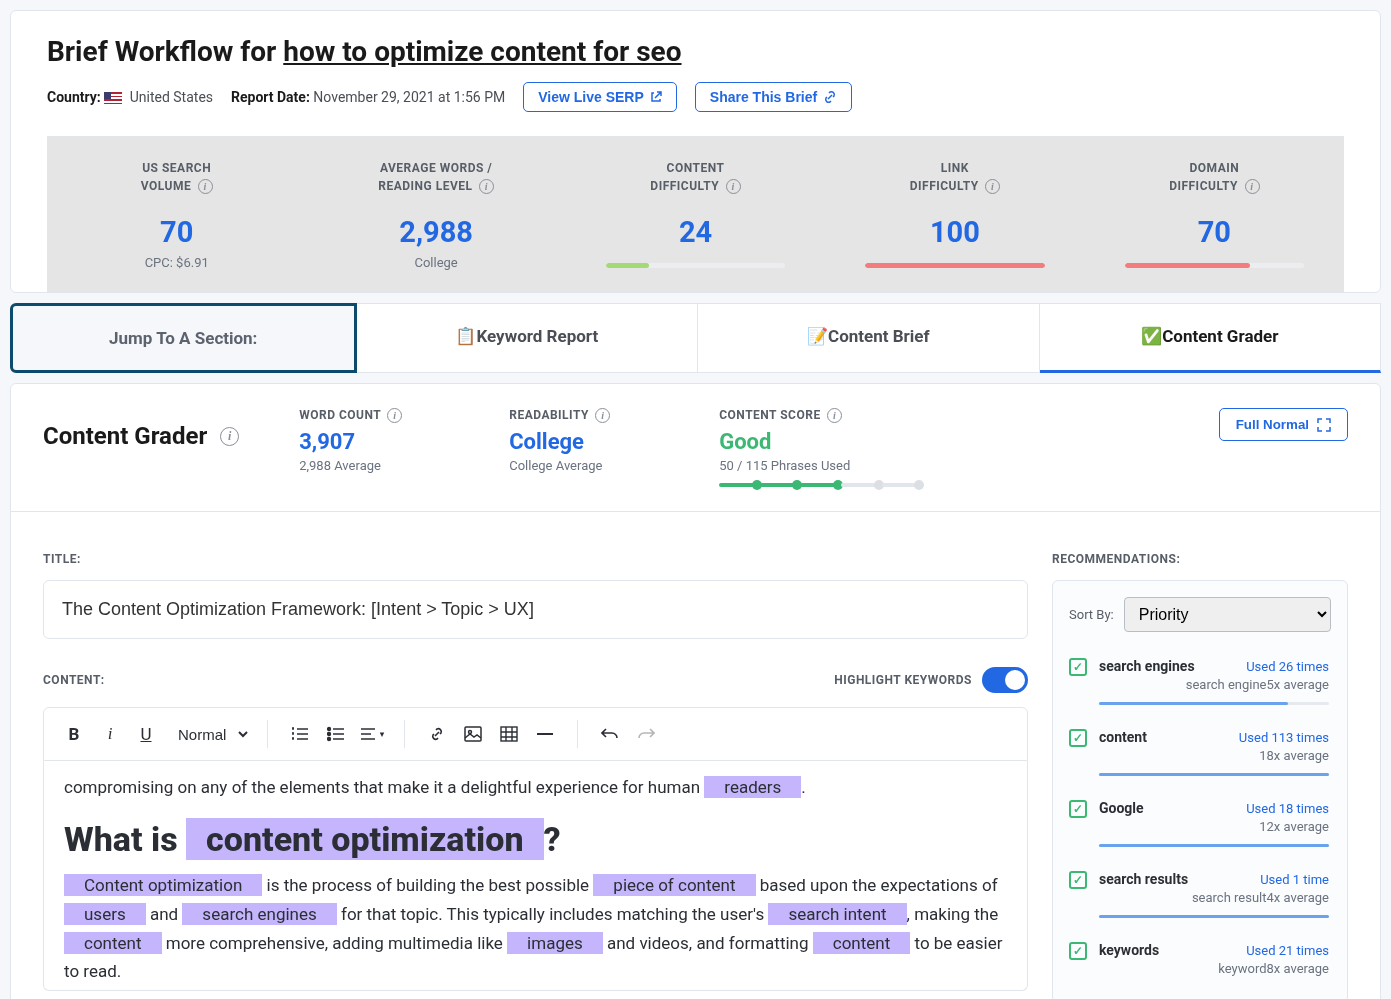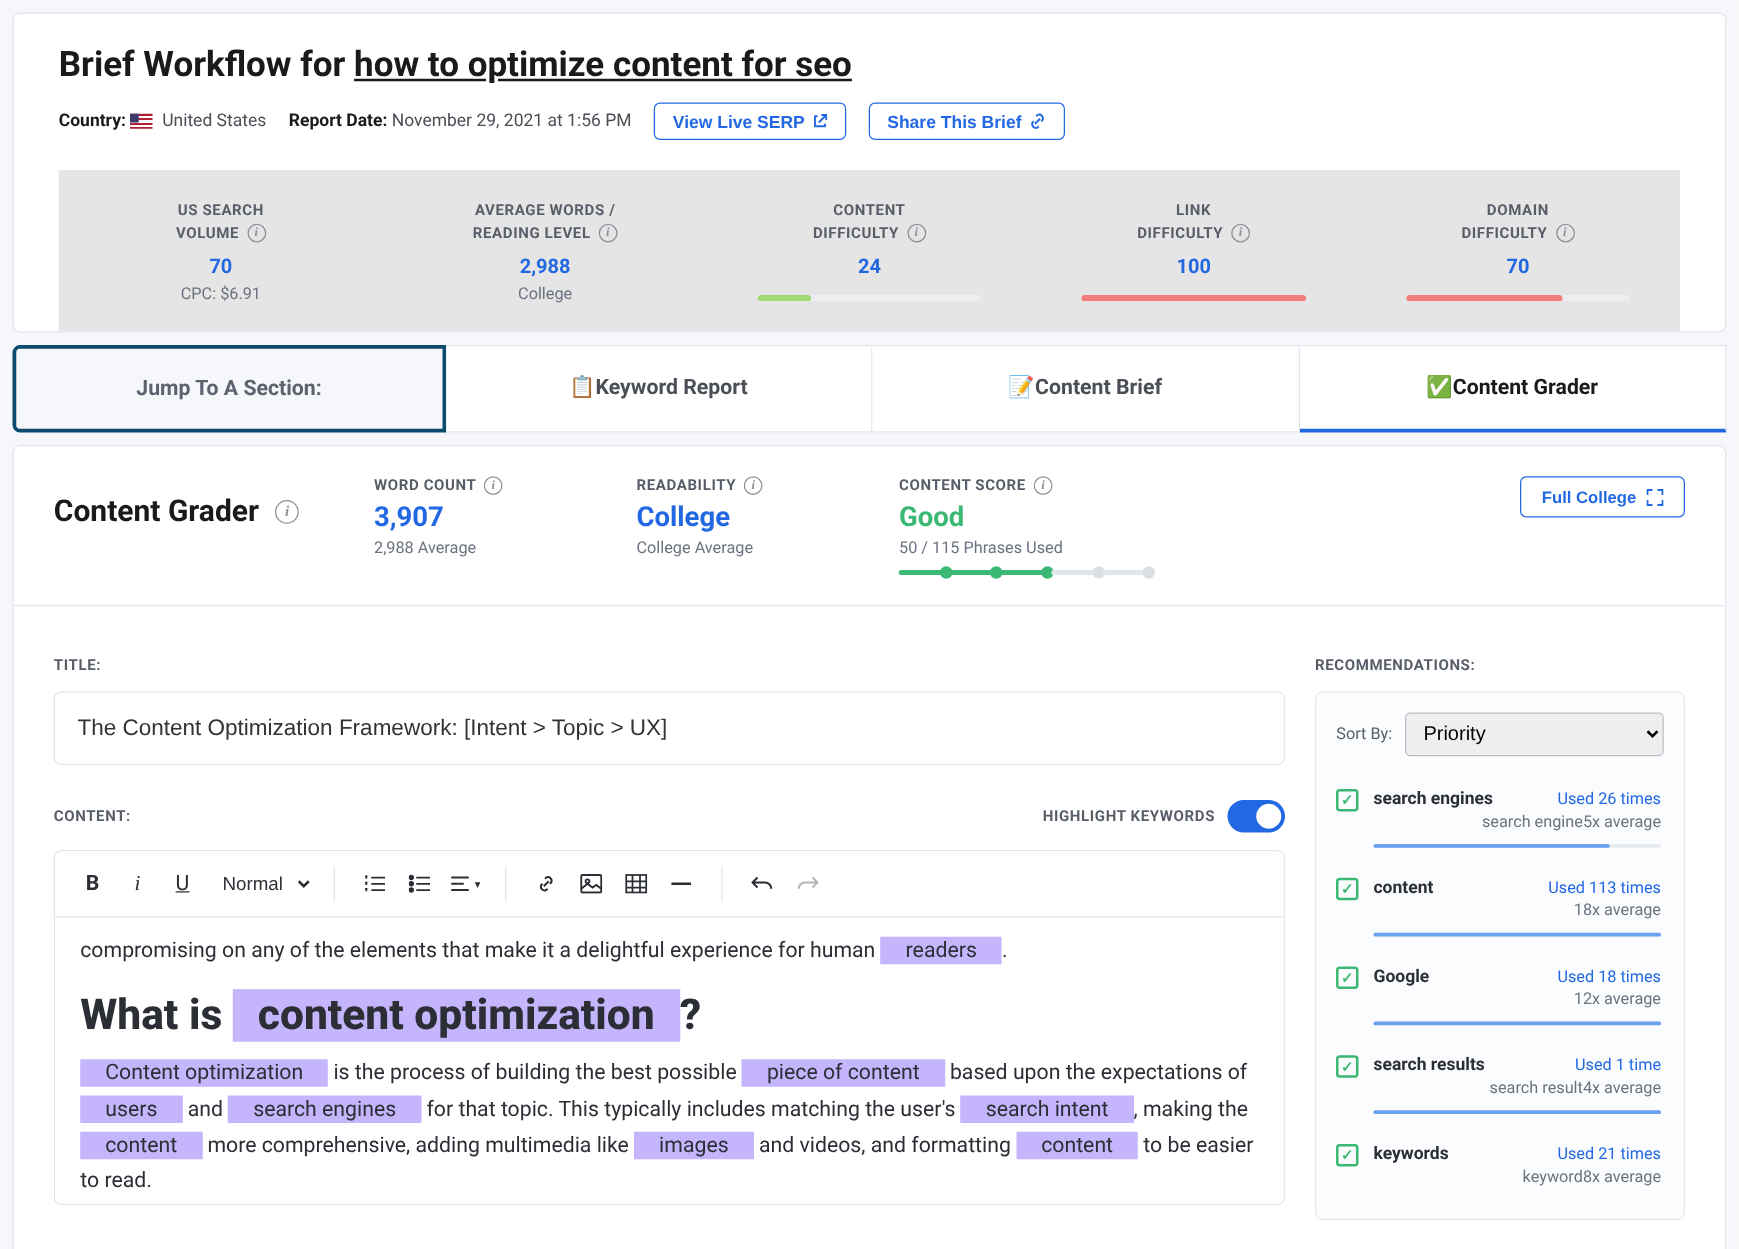--- a/index.html
+++ b/index.html
@@ -10,21 +10,21 @@
 .title{font-size:28px;font-weight:700;margin-bottom:14px}
 .title .kw{text-decoration:underline}
 .meta-row{display:flex;align-items:center;gap:18px;color:#4a4f56;font-size:14px;padding-bottom:24px}
 .meta-row b{color:#1a1a1a;font-weight:700}
 .flag{display:inline-block;width:18px;height:12px;background:linear-gradient(#b22234 0 15%,#fff 15% 30%,#b22234 30% 45%,#fff 45% 60%,#b22234 60% 75%,#fff 75% 90%,#b22234 90% 100%);position:relative;vertical-align:middle;margin-right:4px}
 .flag::before{content:"";position:absolute;top:0;left:0;width:7px;height:7px;background:#3c3b6e}
 .btn-outline{border:1px solid #2268e2;color:#2268e2;background:#fff;padding:6px 14px;border-radius:5px;font-size:14px;font-weight:600;cursor:pointer;display:inline-flex;align-items:center;gap:6px}
 .stats-row{display:flex;border-top:1px solid #e1e6ed;background:#e5e5e5}
 .stat{flex:1;text-align:center;padding:22px 10px}
 .stat-label{font-size:12px;font-weight:700;color:#585e68;letter-spacing:.5px;line-height:1.5}
-.stat-val{font-size:16px;font-weight:700;color:#2268e2;margin-top:8px}
+.stat-val{font-size:29px;font-weight:700;color:#2268e2;margin-top:20px}
 .stat-val.link{color:#2268e2}
 .stat-sub{font-size:13px;color:#6b7280;margin-top:6px}
 .progress{height:5px;background:#ecedf0;border-radius:3px;margin:14px 30px 0;position:relative;overflow:hidden}
 .progress-fill{height:100%;border-radius:3px}
 .tabs-row{display:flex;margin-top:10px;gap:0}
 .tab-label{flex:1;background:transparent;border:3px solid #0c4a6e;padding:22px;text-align:center;font-size:17px;font-weight:700;color:#5c636e;border-radius:6px 0 0 6px}
 .tab{flex:1;background:#fff;border:1px solid #e1e6ed;border-left:none;padding:22px;text-align:center;font-size:17px;font-weight:700;color:#4a4f56;cursor:pointer}
 .tab.active{color:#1a1a1a;border-bottom:3px solid #2268e2}
 .grader-card{margin-top:10px}
 .grader-header{display:flex;align-items:flex-start;padding:24px 32px;gap:60px}
@@ -172,21 +172,21 @@
             </div>
           <div class="score-seg">
               <div class="score-dot"></div>
             </div>
           <div class="score-seg">
               <div class="score-dot"></div>
             </div>
         </div>
       </div>
       <button class="fullscreen-btn">
-        <span>Full College</span>
+        <span>Full Normal</span>
         <svg width="14" height="14" viewBox="0 0 14 14" fill="none" stroke="#2268e2" stroke-width="1.5">
             <path d="M1 5V1h4M13 5V1H9M1 9v4h4M13 9v4H9"></path>
           </svg>
       </button>
     </div>
 
     <div class="grader-body">
       <div class="editor-col">
         <div class="section-label">TITLE:</div>
         <input class="title-input" value="The Content Optimization Framework: [Intent &gt; Topic &gt; UX]" style="">

